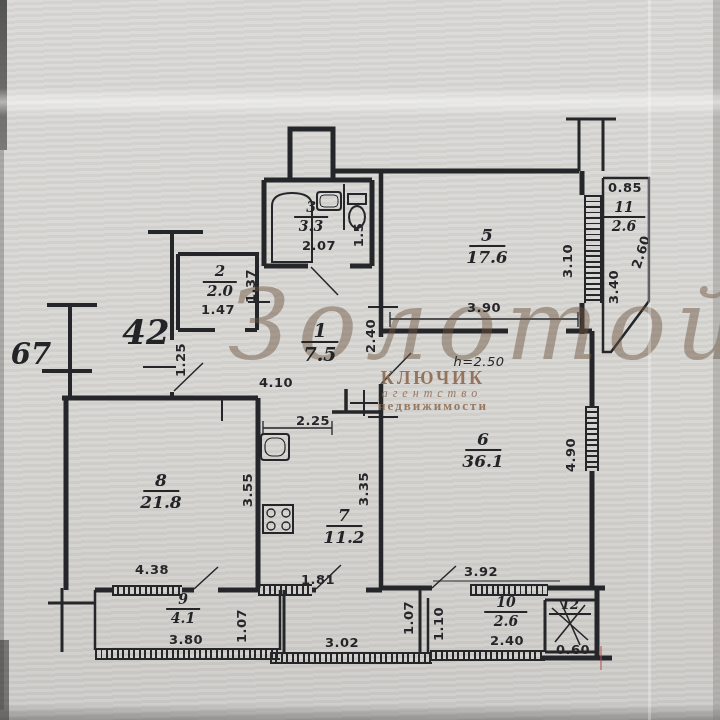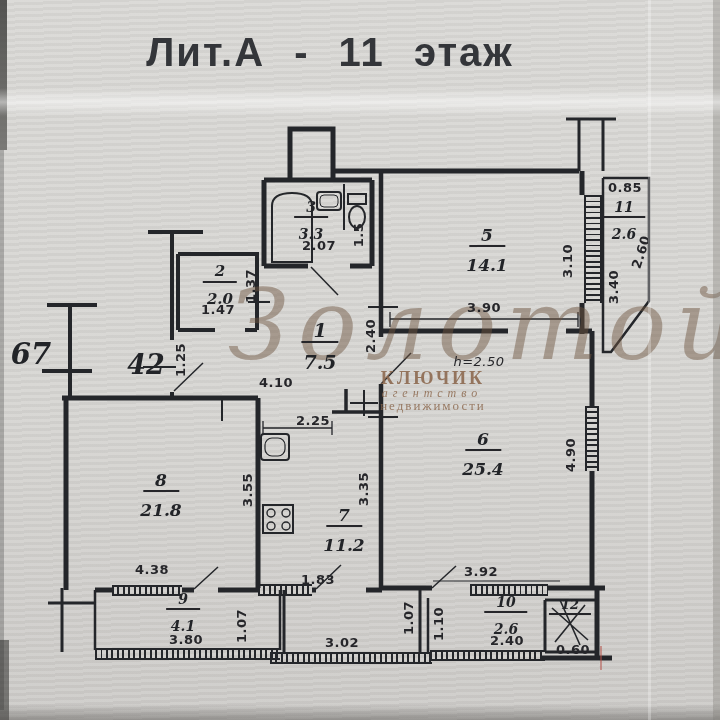--- a/index.html
+++ b/index.html
@@ -11,21 +11,21 @@
   svg.plan{position:absolute;left:0;top:0;}
 
   .title{position:absolute;left:330px;top:52px;transform:translate(-50%,-50%);
     font:800 40px "Liberation Sans",sans-serif;color:#34363a;
     letter-spacing:2px;word-spacing:16px;white-space:nowrap;}
 
   .room-label{position:absolute;transform:translate(-50%,0);display:flex;flex-direction:column;
     align-items:center;font-family:"DejaVu Serif",serif;font-style:italic;font-weight:700;
     color:#222428;line-height:1.06;white-space:nowrap;}
   .room-label .num{display:block;border-bottom:2.5px solid #26262a;padding:0 12px 1px;}
-  .room-label .area{display:block;padding-top:9px;}
+  .room-label .area{display:block;padding-top:1px;}
 
   .dim{position:absolute;transform:translate(-50%,-50%);font:700 13px "DejaVu Sans",sans-serif;
     color:#26262a;white-space:nowrap;letter-spacing:.5px;}
   .dim.v{transform:translate(-50%,-50%) rotate(-90deg);}
   .dim.d{transform:translate(-50%,-50%) rotate(-72deg);}
   .dim.it{font-style:italic;font-weight:400;}
   .apt{position:absolute;transform:translate(-50%,-50%);
     font:italic 700 29px "DejaVu Serif",serif;color:#222428;}
 
   
@@ -35,21 +35,21 @@
   .win.v{border-left:2.5px solid #24262a;border-right:2.5px solid #24262a;
     background:repeating-linear-gradient(180deg,#24262a 0 1.8px,rgba(0,0,0,0) 1.8px 5.5px);}
 
   
   .wm-script{position:absolute;left:228px;top:268px;font:italic 98px "DejaVu Serif",serif;
     color:rgba(110,86,64,.48);letter-spacing:9px;white-space:nowrap;pointer-events:none;}
   .wm-small{position:absolute;transform:translate(-50%,-50%);font-family:"Liberation Serif",serif;
     color:#8d6a50;white-space:nowrap;pointer-events:none;}
   .wm-1{font-size:18px;font-weight:700;letter-spacing:3px;opacity:.9;}
   .wm-2{font-size:12px;letter-spacing:5px;opacity:.85;font-style:italic;}
-  .wm-3{font-size:13px;letter-spacing:2px;opacity:.85;}
+  .wm-3{font-size:13px;letter-spacing:2px;opacity:.85;font-weight:bold;}
 
   
   .art{position:absolute;pointer-events:none;}
 </style>
 </head>
 <body>
 
 <div class="page">
   <div class="texture"></div>
 
@@ -151,44 +151,43 @@
   <div class="win h" style="left:270px;top:652px;width:162px;height:12px"></div>
   <div class="win h" style="left:430px;top:650px;width:115px;height:11px"></div>
   <div class="win v" style="left:585px;top:406px;width:14px;height:65px"></div>
   <div class="win v" style="left:584px;top:195px;width:18px;height:108px"></div>
 
   <div class="wm-script">Золотой</div>
   <div class="wm-small wm-1" style="left:433px;top:378px">КЛЮЧИК</div>
   <div class="wm-small wm-2" style="left:432px;top:393px">агентство</div>
   <div class="wm-small wm-3" style="left:433px;top:406px">недвижимости</div>
 
-  <div class="title">Лит.А - 11 этаж</div>
 
   <div class="apt" style="left:31px;top:354px">67</div>
-  <div class="apt" style="left:146px;top:364px;font-size:27px">42</div>
+  <div class="apt" style="left:146px;top:332px;font-size:34px">42</div>
 
   <div class="room-label" style="left:320px;top:320px;font-size:19px">
     <span class="num">1</span>
       <span class="area">7.5</span>
     </div>
   <div class="room-label" style="left:220px;top:264px;font-size:15px">
     <span class="num">2</span>
       <span class="area">2.0</span>
     </div>
   <div class="room-label" style="left:311px;top:200px;font-size:14px">
     <span class="num">3</span>
       <span class="area">3.3</span>
     </div>
   <div class="room-label" style="left:487px;top:226px;font-size:17px">
     <span class="num">5</span>
-      <span class="area">14.1</span>
+      <span class="area">17.6</span>
     </div>
   <div class="room-label" style="left:483px;top:430px;font-size:17px">
     <span class="num">6</span>
-      <span class="area">25.4</span>
+      <span class="area">36.1</span>
     </div>
   <div class="room-label" style="left:344px;top:506px;font-size:17px">
     <span class="num">7</span>
       <span class="area">11.2</span>
     </div>
   <div class="room-label" style="left:161px;top:471px;font-size:17px">
     <span class="num">8</span>
       <span class="area">21.8</span>
     </div>
   <div class="room-label" style="left:183px;top:592px;font-size:14px">
@@ -214,21 +213,21 @@
   <div class="dim" style="left:484px;top:307px">3.90</div>
   <div class="dim v" style="left:567px;top:261px">3.10</div>
   <div class="dim" style="left:625px;top:187px">0.85</div>
   <div class="dim v" style="left:613px;top:287px">3.40</div>
   <div class="dim d" style="left:641px;top:252px">2.60</div>
   <div class="dim" style="left:276px;top:382px">4.10</div>
   <div class="dim v" style="left:370px;top:336px">2.40</div>
   <div class="dim v" style="left:180px;top:360px">1.25</div>
   <div class="dim" style="left:313px;top:420px">2.25</div>
   <div class="dim v" style="left:363px;top:489px">3.35</div>
-  <div class="dim" style="left:318px;top:579px">1.83</div>
+  <div class="dim" style="left:318px;top:579px">1.81</div>
   <div class="dim" style="left:152px;top:569px">4.38</div>
   <div class="dim v" style="left:247px;top:490px">3.55</div>
   <div class="dim v" style="left:570px;top:455px">4.90</div>
   <div class="dim it" style="left:479px;top:361px">h=2.50</div>
   <div class="dim" style="left:186px;top:639px">3.80</div>
   <div class="dim v" style="left:241px;top:626px">1.07</div>
   <div class="dim" style="left:342px;top:642px">3.02</div>
   <div class="dim v" style="left:408px;top:618px">1.07</div>
   <div class="dim" style="left:481px;top:571px">3.92</div>
   <div class="dim v" style="left:438px;top:624px">1.10</div>

